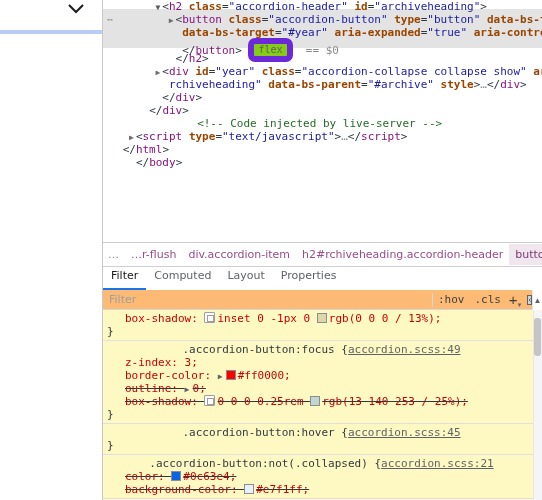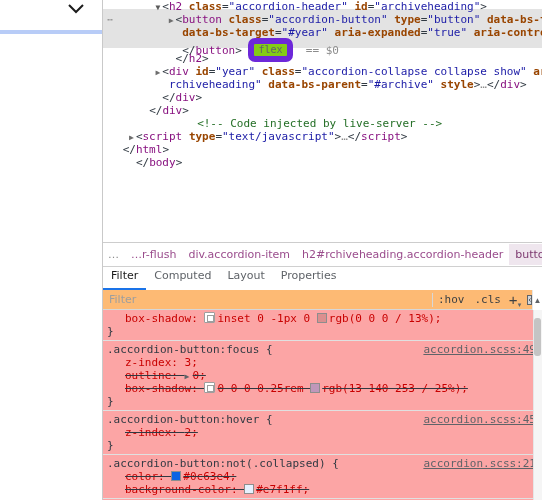--- a/index.html
+++ b/index.html
@@ -229,35 +229,35 @@
     display: flex; align-items: center; justify-content: center;
     color: #5f6368;
   }
   .plus-icon { font-size: 15px; line-height: 15px; color: #3c4043; }
 
   
   .styles-pane {
     position: absolute;
     left: 0; top: 310px;
     width: 439px; height: 190px;
-    background: #fca5a5;
+    background: #fef9c3;
     overflow: hidden;
     font-family: "DejaVu Sans Mono", "Liberation Mono", monospace;
     font-size: 11px;
     line-height: 13px;
     color: #303942;
   }
   .rule {
     border-bottom: 1px solid #e0e0e0;
     padding: 2px 0 2px 0;
     position: relative;
   }
   .rule-head {
     display: flex;
-    justify-content: space-between;
+    justify-content: center;
     padding: 0 6px 0 4px;
     white-space: nowrap;
   }
   .selector { color: #303942; }
   .origin {
     color: #5f6368;
     text-decoration: underline;
     font-size: 11px;
   }
   .decl {
@@ -406,30 +406,30 @@
           <div class="rule">
             <div class="decl"><span class="prop">box-shadow: </span><span class="val"><span class="shadow-icon"></span><span>inset 0 -1px 0 </span><span class="sw" style="background: rgba(0, 0, 0, 0.13);"></span><span>rgb(0 0 0 / 13%);</span></span></div>
             <div class="brace">}</div>
           </div>
           <div class="rule">
             <div class="rule-head">
               <span class="selector">.accordion-button:focus {</span>
               <span class="origin">accordion.scss:49</span>
             </div>
             <div class="decl"><span class="prop">z-index: </span><span class="val">3;</span></div>
+            <div class="decl"><span class="prop">border-color: </span><span class="arrow">▶</span><span class="val"><span class="sw" style="background: rgb(255, 0, 0);"></span><span>#ff0000;</span></span></div>
             <div class="decl struck"><span class="prop">outline: </span><span class="arrow">▶</span><span class="val">0;</span></div>
             <div class="decl struck"><span class="prop">box-shadow: </span><span class="val"><span class="shadow-icon"></span><span>0 0 0 0.25rem </span><span class="sw" style="background: rgba(13, 110, 253, 0.25);"></span><span>rgb(13 140 253 / 25%);</span></span></div>
             <div class="brace">}</div>
           </div>
           <div class="rule">
             <div class="rule-head">
               <span class="selector">.accordion-button:hover {</span>
               <span class="origin">accordion.scss:45</span>
             </div>
-            <div class="decl struck"><span class="prop">z-index: </span><span class="val">2;</span></div>
             <div class="brace">}</div>
           </div>
           <div class="rule">
             <div class="rule-head">
               <span class="selector">.accordion-button:not(.collapsed) {</span>
               <span class="origin">accordion.scss:21</span>
             </div>
             <div class="decl struck"><span class="prop">color: </span><span class="val"><span class="sw" style="background: rgb(12, 99, 228);"></span><span>#0c63e4;</span></span></div>
             <div class="decl struck"><span class="prop">background-color: </span><span class="val"><span class="sw" style="background: rgb(231, 241, 255);"></span><span>#e7f1ff;</span></span></div>
           </div>

